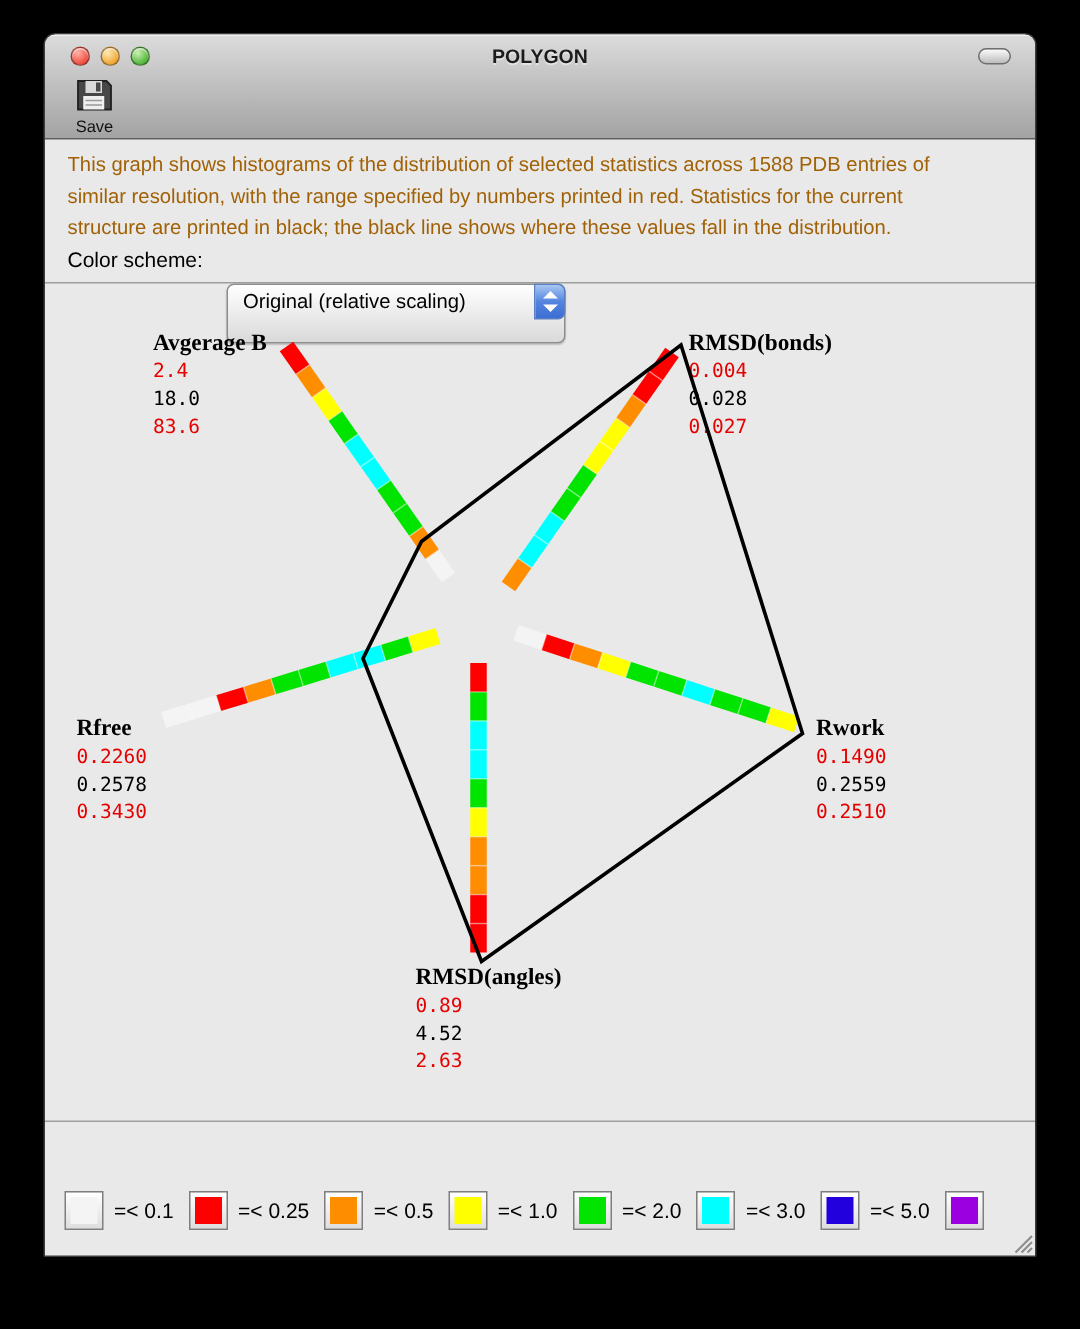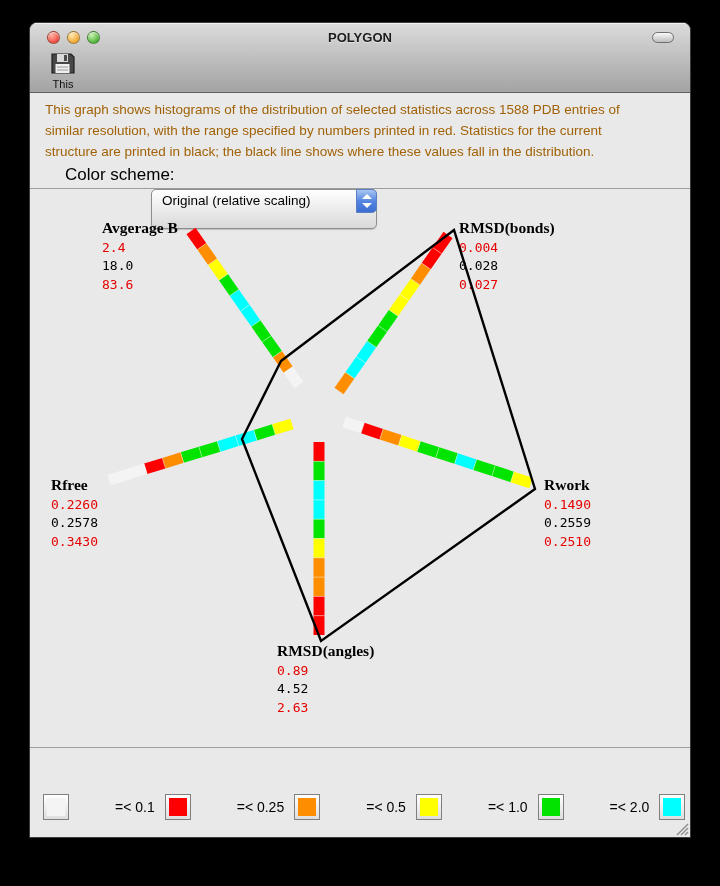--- a/index.html
+++ b/index.html
@@ -19,37 +19,37 @@
          border:1px solid rgba(0,0,0,.35);box-shadow:inset 0 1px 1px rgba(255,255,255,.7);}
   .light.red{left:17px;background:radial-gradient(circle at 35% 30%,#ffb3a6,#ee4f42 70%);}
   .light.yellow{left:37px;background:radial-gradient(circle at 35% 30%,#ffe9b0,#f0a735 70%);}
   .light.green{left:57px;background:radial-gradient(circle at 35% 30%,#c9f2b2,#52b63b 70%);}
   .pill{position:absolute;right:16px;top:9px;width:22px;height:11px;border-radius:6px;
         border:1px solid #6f6f6f;background:linear-gradient(#fafafa,#bdbdbd);box-sizing:border-box;}
   .savebtn{position:absolute;left:12px;top:28px;width:42px;height:41px;text-align:center;cursor:default;}
   .savebtn .lbl{font-size:11px;color:#111;display:block;margin-top:-1px;}
   .section-divider{position:absolute;left:0;width:100%;height:1px;background:#9e9e9e;}
   .intro{position:absolute;left:15px;top:76px;width:636px;font-size:13.5px;line-height:21px;color:#a16207;}
-  .color-row-label{position:absolute;left:15px;top:142px;font-size:17px;color:#000;margin-left:20px;}
+  .color-row-label{position:absolute;left:15px;top:142px;font-size:14px;color:#000;}
   .popup{position:absolute;left:121px;top:138px;width:226px;height:40px;border:1px solid #8d8d8d;
          border-radius:5px;background:linear-gradient(#ffffff,#ececec 50%,#d9d9d9);
          box-sizing:border-box;box-shadow:0 1px 1px rgba(0,0,0,.18);margin-top:28px;}
   .popup .txt{position:absolute;left:10px;top:3px;font-size:13.5px;color:#000;}
   .popup .stepper{position:absolute;right:-1px;top:-1px;width:21px;height:24px;border-radius:0 5px 5px 0;
          background:linear-gradient(#a8c7f2,#5585e0 50%,#3c6ed2);border:1px solid #5a7fc4;box-sizing:border-box;}
   .popup .up,.popup .dn{position:absolute;left:5px;width:0;height:0;border-left:5px solid transparent;
          border-right:5px solid transparent;}
   .popup .up{top:4px;border-bottom:5px solid #fff;}
   .popup .dn{bottom:4px;border-top:5px solid #fff;}
   #plot{position:absolute;left:0;top:167px;width:660px;height:557px;}
   .axis-title{font-family:"Liberation Serif",serif;font-weight:700;font-size:15.5px;fill:#000;}
   .axis-value{font-family:"DejaVu Sans Mono",monospace;font-size:13px;}
   .legend-text{position:absolute;left:15px;top:728px;width:636px;font-size:13.5px;line-height:21px;color:#000;}
   .bins{position:absolute;left:13px;top:771px;display:flex;align-items:center;}
-  .bin{display:flex;align-items:center;gap:39px;}
+  .bin{display:flex;align-items:center;}
   .swatchbox{width:26px;height:26px;border:1px solid #7f7f7f;background:linear-gradient(#ffffff,#dedede);
              display:flex;align-items:center;justify-content:center;box-sizing:border-box;}
   .swatch{width:18px;height:18px;display:block;}
   .binlabel{font-size:14px;color:#000;margin:0 10px 0 7px;white-space:nowrap;}
   .grip{position:absolute;right:1px;bottom:1px;}
 </style>
 </head>
 <body>
 
 <div class="window">
@@ -63,21 +63,21 @@
     </div>
     <div class="savebtn">
       <svg width="26" height="24" viewBox="0 0 26 24">
         <path d="M2 3 h19 l3 3 v16 h-22 z" fill="#474747" stroke="#1f1f1f" stroke-width="1.2"></path>
         <rect x="7" y="3" width="11" height="8" fill="#d9d9d9"></rect>
         <rect x="14" y="4" width="3" height="6" fill="#4a4a4a"></rect>
         <rect x="5.5" y="13" width="14" height="9" fill="#efefef"></rect>
         <line x1="7" y1="16" x2="18" y2="16" stroke="#9a9a9a"></line>
         <line x1="7" y1="19" x2="18" y2="19" stroke="#9a9a9a"></line>
       </svg>
-      <span class="lbl">This</span>
+      <span class="lbl">Save</span>
     </div>
   </div>
 
   <div class="intro">
     <div>This graph shows histograms of the distribution of selected statistics across 1588 PDB entries of</div>
     <div>similar resolution, with the range specified by numbers printed in red.  Statistics for the current</div>
     <div>structure are printed in black; the black line shows where these values fall in the distribution.</div>
   </div>
 
   <div class="color-row-label">Color scheme:</div>

